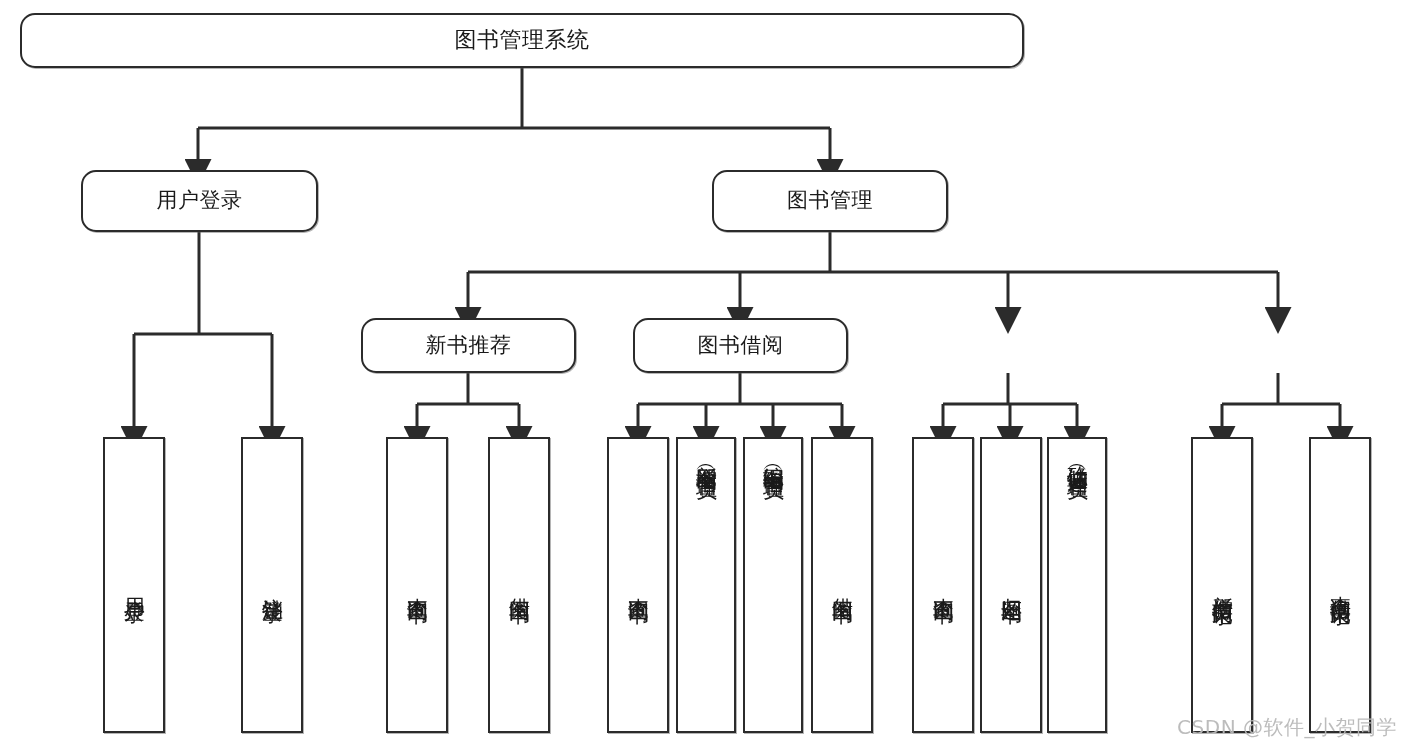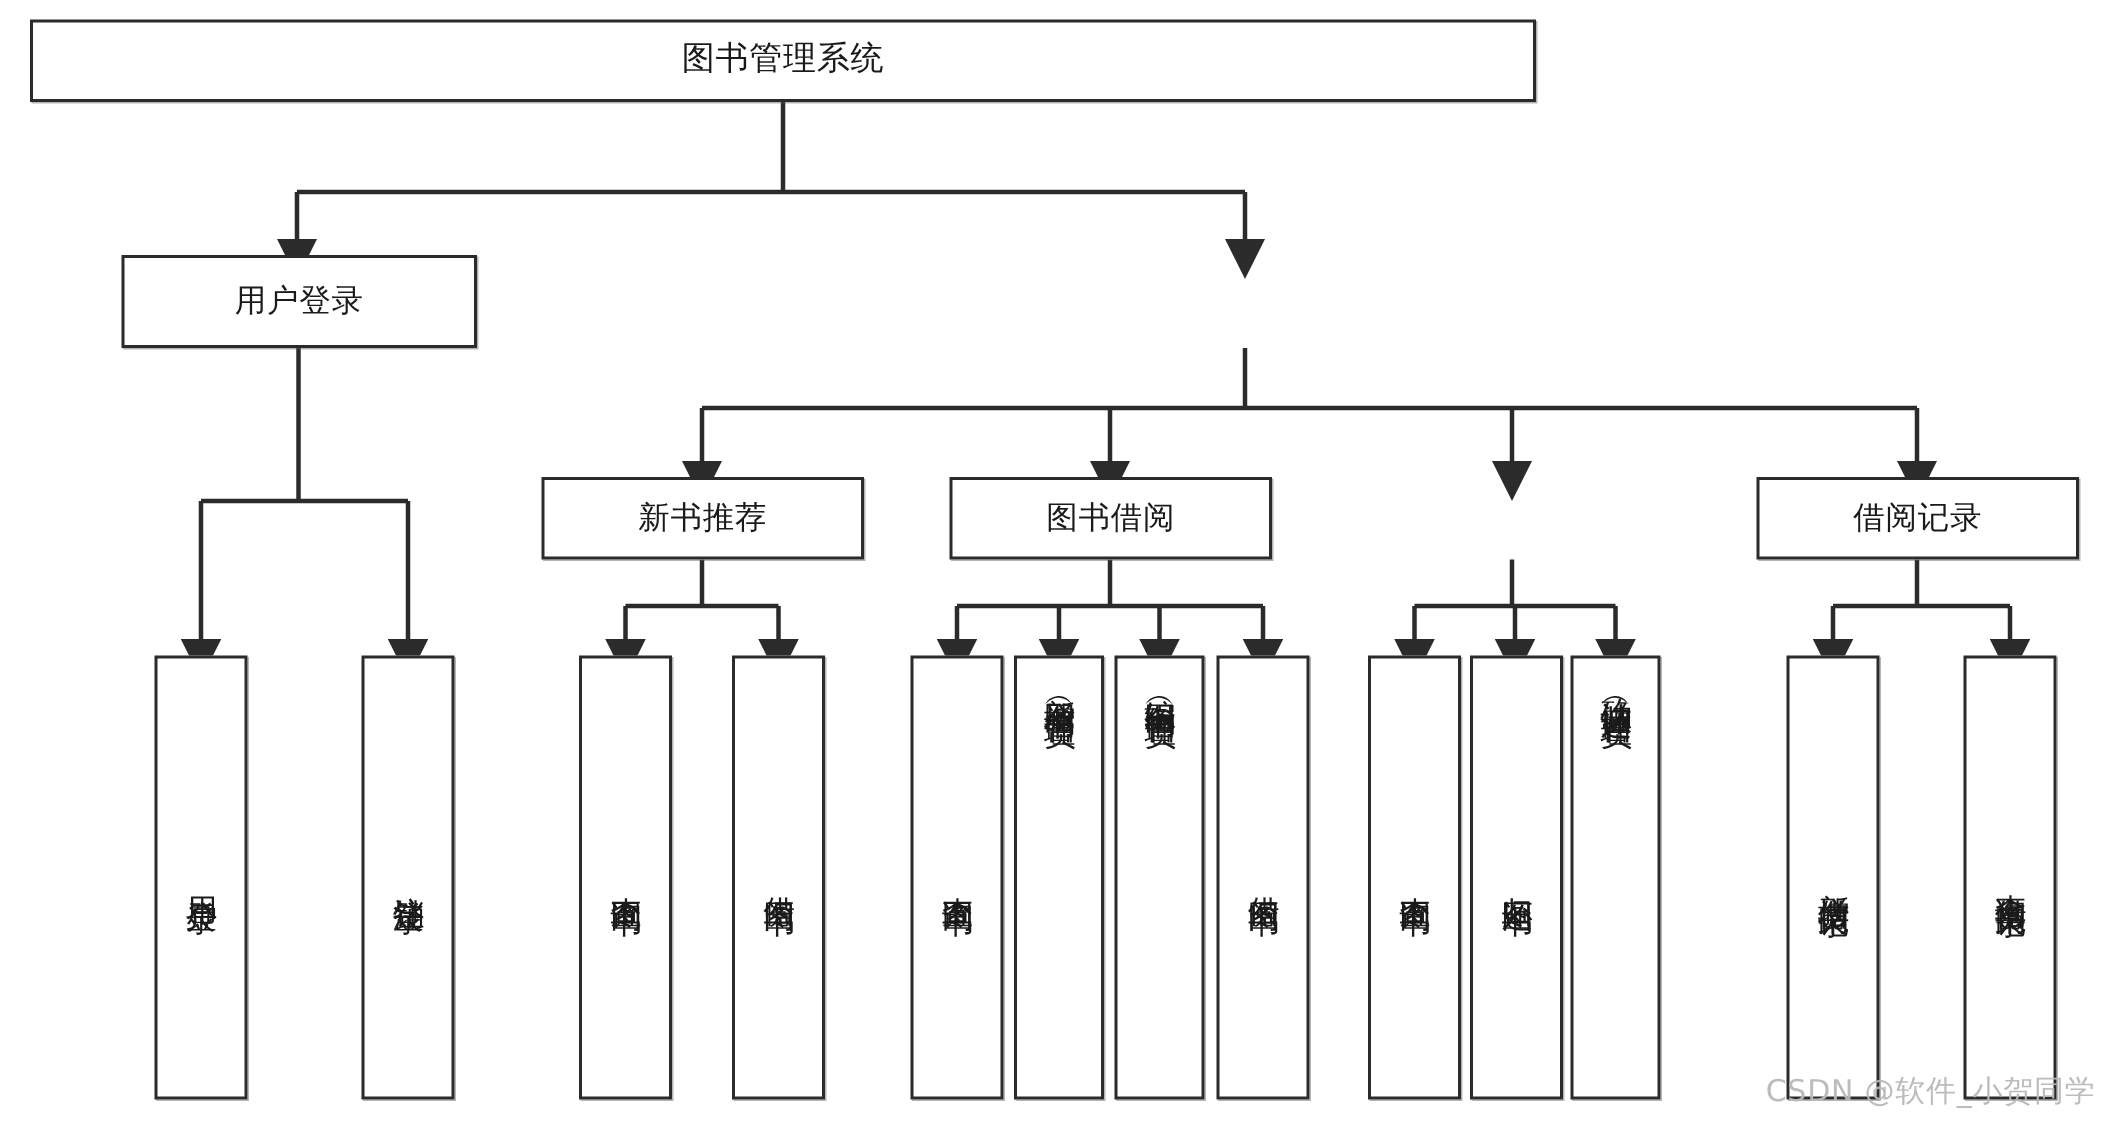--- a/index.html
+++ b/index.html
@@ -36,20 +36,21 @@
     display: flex;
     align-items: center;
     justify-content: center;
     text-align: center;
     color: #1a1a1a;
   }
   .node-h {
     font-size: 21px;
     line-height: 1.2;
     letter-spacing: 0.5px;
+    border-radius: 15px;
   }
   .node-root {
     font-size: 22px;
   }
   .node-v {
     padding: 10px 0;
     align-items: flex-start;
   }
   .node-v .vtext {
     writing-mode: vertical-rl;
@@ -133,33 +134,33 @@
   </svg>
 
   <div class="node node-h node-root" style="left:20px; top:13px; width:1004px; height:55px;">
     <span>图书管理系统</span>
   </div>
 
   <div class="node node-h" style="left:81px; top:170px; width:237px; height:62px;">
     <span>用户登录</span>
   </div>
 
+  <div class="node node-h" style="left:712px; top:170px; width:236px; height:62px;">
+    <span>图书管理</span>
+  </div>
 
   <div class="node node-h" style="left:361px; top:318px; width:215px; height:55px;">
     <span>新书推荐</span>
   </div>
 
   <div class="node node-h" style="left:633px; top:318px; width:215px; height:55px;">
     <span>图书借阅</span>
   </div>
 
 
-  <div class="node node-h" style="left:1171px; top:318px; width:215px; height:55px;">
-    <span>借阅记录</span>
-  </div>
 
   <div class="node node-v anchor-mid" style="left:103px; top:437px; width:62px; height:296px;">
     <span class="vtext">用户登录</span>
   </div>
 
   <div class="node node-v anchor-mid" style="left:241px; top:437px; width:62px; height:296px;">
     <span class="vtext">注销登录</span>
   </div>
 
   <div class="node node-v anchor-mid" style="left:386px; top:437px; width:62px; height:296px;">

